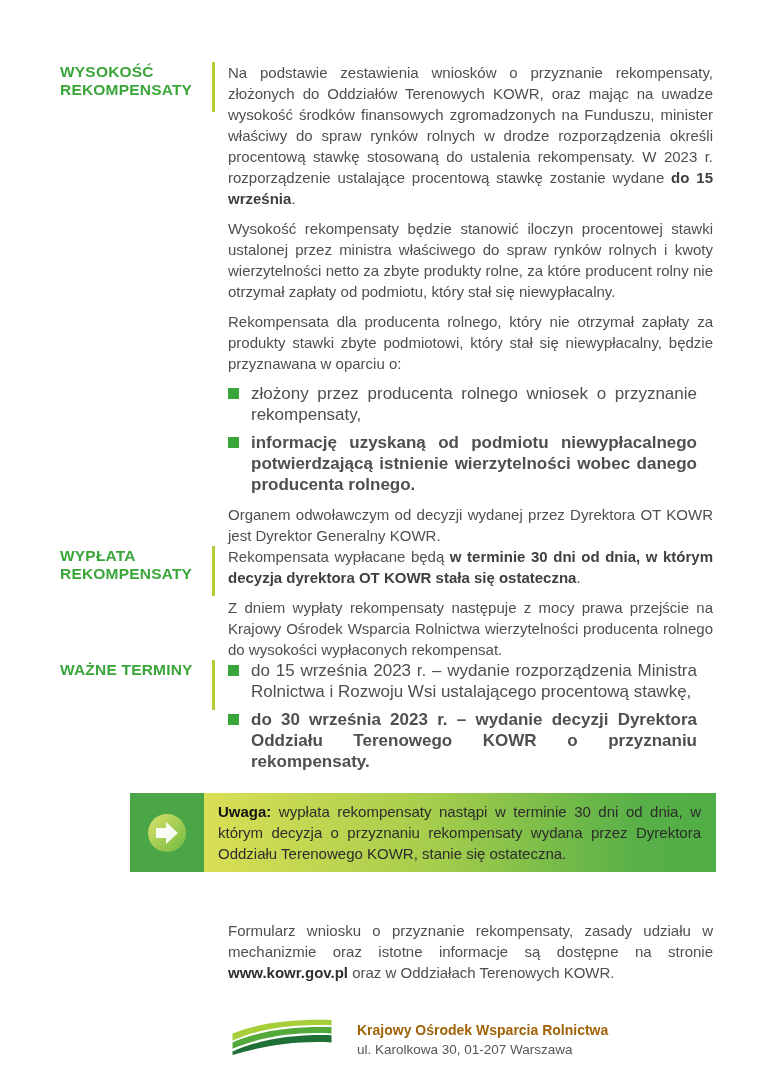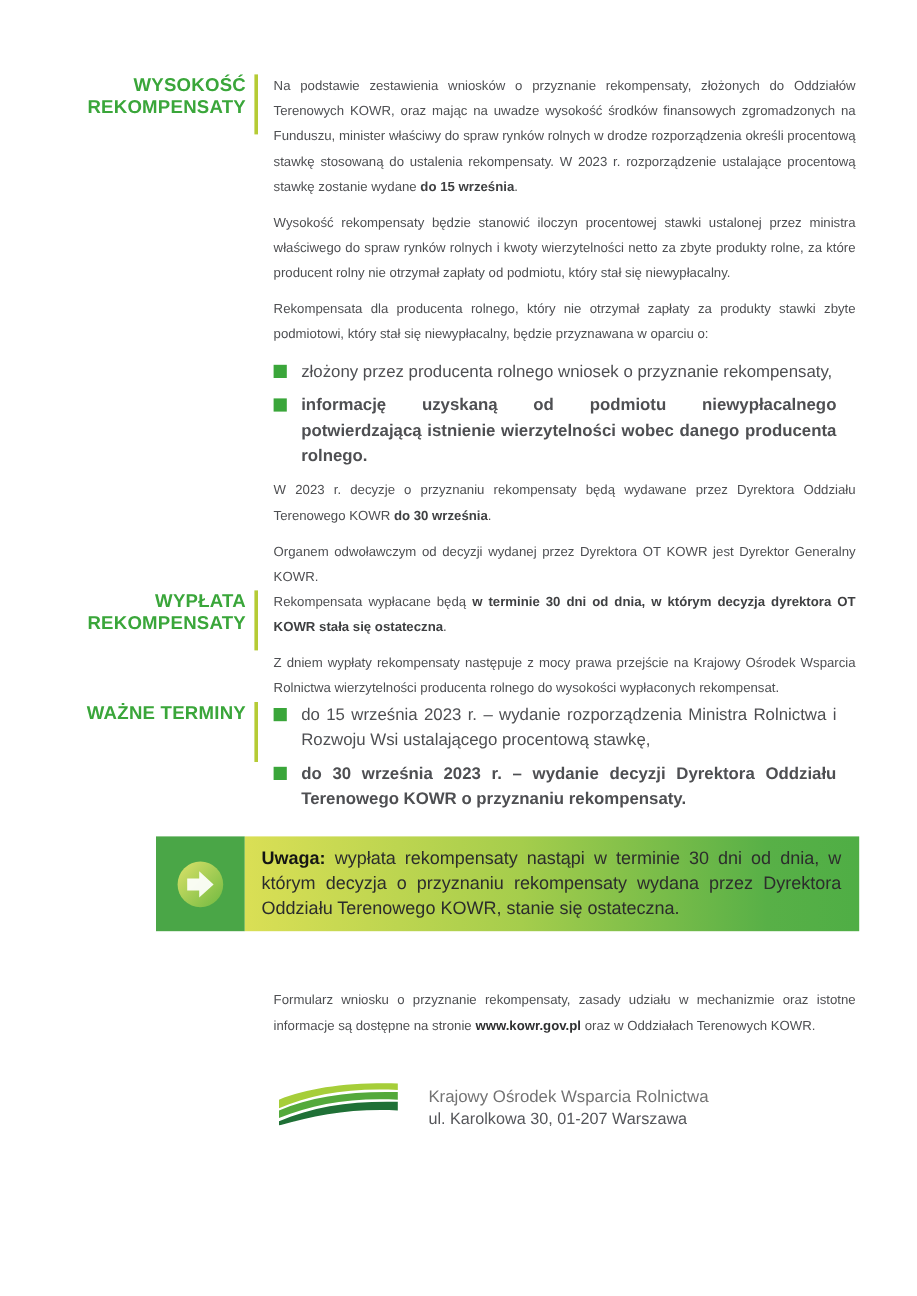--- a/index.html
+++ b/index.html
@@ -13,52 +13,51 @@
     color:#4e4f52;
     padding:62px 51px 0 60px;
   }
   .row {
     display:grid;
     grid-template-columns:145px 23px 485px;
   }
   .label {
     margin:0;
     padding-top:1px;
-    text-align:right;
     font-size:15.5px;
     line-height:18px;
     font-weight:bold;
     color:#3aa63a;
     letter-spacing:0.2px;
   }
   .linecol { position:relative; }
   .vline {
     display:block;
     width:3px; height:50px;
     margin-left:7px;
     background:#b5cb35;
   }
   .para {
     margin:0 0 9px 0;
-    font-size:11px;
+    font-size:15px;
     line-height:21px;
     text-align:justify;
   }
   .para:last-child { margin-bottom:0; }
   b { color:#3f4042; }
   .bullets {
     list-style:none;
     margin:0 0 9px 0;
     padding:0;
   }
   .bullet {
     position:relative;
     padding-left:23px;
     margin:0 16px 7px 0;
-    font-size:14px;
+    font-size:17px;
     line-height:21px;
     text-align:justify;
   }
   .bullet:last-child { margin-bottom:0;font-weight:bold; }
   .sq {
     position:absolute;
     left:0; top:5px;
     width:11px; height:11px;
     background:#3aa63a;
   }
@@ -94,42 +93,41 @@
   }
   .closing b { color:#2e2f30; }
   .footer {
     display:flex;
     margin:36px 0 0 165px;
     gap:18px;
   }
   .logo { width:114px; text-align:center; }
   .logo svg { display:block; width:108px; height:36px; margin:0 auto; }
   .footer-info { padding-top:2px; }
-  .org { font-weight:normal; font-size:14px; line-height:19px; color:#737373; }
+  .org { font-weight:bold; font-size:14px; line-height:19px; color:#a16207; }
   .addr { font-size:13.5px; line-height:19px; color:#55565a; }
 </style>
 </head>
 <body>
 
 <main class="page">
 
   <section class="row">
     <h2 class="label">WYSOKOŚĆ REKOMPENSATY</h2>
     <div class="linecol">
       <span class="vline"></span>
     </div>
     <div class="body">
       <p class="para"><span>Na podstawie zestawienia wniosków o przyznanie rekompensaty, złożonych do Oddziałów Terenowych KOWR, oraz mając na uwadze wysokość środków finansowych zgromadzonych na Funduszu, minister właściwy do spraw rynków rolnych w drodze rozporządzenia określi procentową stawkę stosowaną do ustalenia rekompensaty. W 2023 r. rozporządzenie ustalające procentową stawkę zostanie wydane </span><b>do 15 września</b><span>.</span></p>
       <p class="para">Wysokość rekompensaty będzie stanowić iloczyn procentowej stawki ustalonej przez ministra właściwego do spraw rynków rolnych i kwoty wierzytelności netto za zbyte produkty rolne, za które producent rolny nie otrzymał zapłaty od podmiotu, który stał się niewypłacalny.</p>
       <p class="para">Rekompensata dla producenta rolnego, który nie otrzymał zapłaty za produkty stawki zbyte podmiotowi, który stał się niewypłacalny, będzie przyznawana w oparciu o:</p>
       <ul class="bullets">
         <li class="bullet"><span class="sq"></span><span>złożony przez producenta rolnego wniosek o przyznanie rekompensaty,</span></li>
         <li class="bullet"><span class="sq"></span><span>informację uzyskaną od podmiotu niewypłacalnego potwierdzającą istnienie wierzytelności wobec danego producenta rolnego.</span></li>
       </ul>
-      <p class="para"><span>W 2023 r. decyzje o przyznaniu rekompensaty będą wydawane przez Dyrektora Oddziału Terenowego KOWR </span><b>do 30 września</b><span>.</span></p>
       <p class="para">Organem odwoławczym od decyzji wydanej przez Dyrektora OT KOWR jest Dyrektor Generalny KOWR.</p>
     </div>
   </section>
 
   <section class="row">
     <h2 class="label">WYPŁATA REKOMPENSATY</h2>
     <div class="linecol">
       <span class="vline"></span>
     </div>
     <div class="body">

